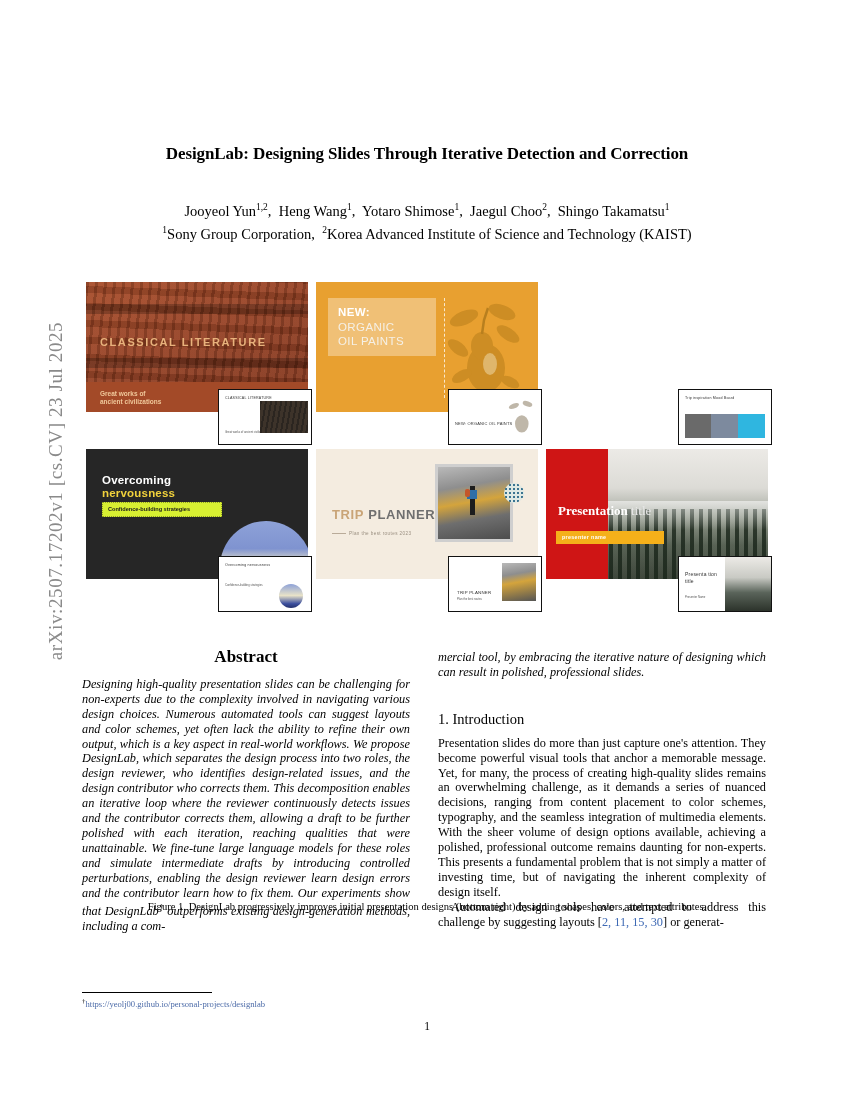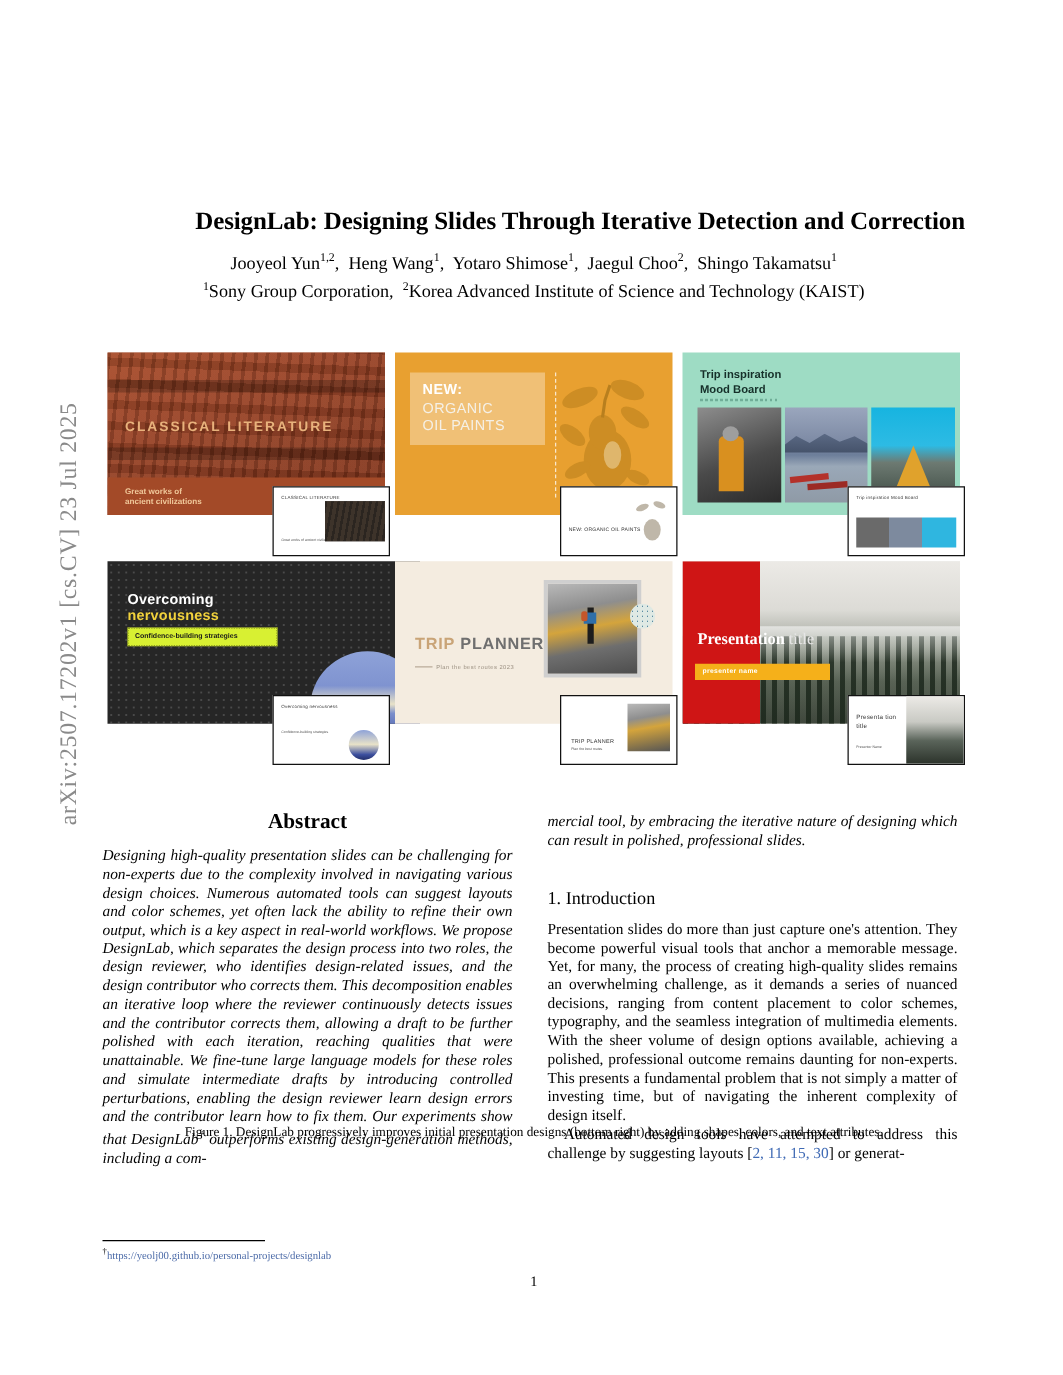--- a/index.html
+++ b/index.html
@@ -28,24 +28,23 @@
   }
 
   
   .page{
     position:absolute;
     left:82px; top:0; width:690px; height:1100px;
   }
 
   .title{
     position:absolute; top:144px; left:0; width:690px;
-    text-align:right;
-    font-size:20px; font-weight:bold;
+    text-align:center;
+    font-size:17px; font-weight:bold;
     letter-spacing:-0.1px;
-    margin-top:22px;
   }
 
   .authors{
     position:absolute; top:198px; left:0; width:690px;
     text-align:center; font-size:14.5px; line-height:19.5px;
   }
   .authors sup{ font-size:9.5px; vertical-align:super; }
   .affil{ display:block; }
 
   
@@ -150,21 +149,21 @@
     position:absolute; left:14px; top:37px; width:64px; height:2px;
     background:repeating-linear-gradient(90deg,#6fae97 0 2px, transparent 2px 4px);
   }
   .s3 .strip{
     position:absolute; left:12px; top:44px; right:4px; height:76px;
     display:flex; gap:3px;
   }
   .s3 .ph{ flex:1; position:relative; overflow:hidden; }
 
   
-  .s4{ background:#262626;padding-left:28px; }
+  .s4{ background:#262626; }
   .s4 .dotgrid{
     position:absolute; inset:0;
     background-image:radial-gradient(rgba(255,255,255,.17) 0.6px, transparent 0.7px);
     background-size:6px 6px;
   }
   .s4 .t1{
     position:absolute; left:16px; top:25px;
     font-family:"Liberation Sans", sans-serif;
     font-size:11.5px; font-weight:bold; color:#fff; letter-spacing:.2px;
   }
@@ -358,41 +357,20 @@
             <g fill="#b9b0a0" opacity="0.9">
               <ellipse cx="48" cy="78" rx="19" ry="24"></ellipse>
               <ellipse cx="26" cy="28" rx="15" ry="7" transform="rotate(-22 26 28)"></ellipse>
               <ellipse cx="64" cy="22" rx="14" ry="7" transform="rotate(20 64 22)"></ellipse>
             </g>
           </svg>
         </div>
       </div>
 
       <div class="slide-wrap">
-        <div class="slide s3">
-          <div class="t1">
-            <span>Trip inspiration</span><br>
-            <span>Mood Board</span>
-          </div>
-          <div class="dots"></div>
-          <div class="strip">
-            <div class="ph" style="background:linear-gradient(160deg,#8d8d8d,#4a4a4a 55%,#2b2b2b);">
-              <div style="position:absolute;left:26%;top:30%;width:30%;height:58%;background:#d9901f;border-radius:4px 4px 0 0;"></div>
-              <div style="position:absolute;left:30%;top:20%;width:20%;height:16%;background:#9e9e9e;border-radius:50%;"></div>
-            </div>
-            <div class="ph" style="background:linear-gradient(180deg,#9aa6bd 0%,#7f8ca6 34%,#6d7e9a 50%,#9aa8b8 62%,#8f9aa6 100%);">
-              <div style="position:absolute;left:0;top:26%;width:100%;height:22%;background:linear-gradient(180deg,#5c6b86,#46536b);clip-path:polygon(0 60%,14% 18%,30% 52%,48% 8%,66% 46%,84% 20%,100% 55%,100% 100%,0 100%);"></div>
-              <div style="position:absolute;left:6%;bottom:22%;width:46%;height:7%;background:#b4312a;transform:rotate(-6deg);"></div>
-              <div style="position:absolute;left:28%;bottom:14%;width:48%;height:7%;background:#9c2a24;transform:rotate(-4deg);"></div>
-            </div>
-            <div class="ph" style="background:linear-gradient(180deg,#17b4e0 0%,#2dbbe4 40%,#6d7a72 58%,#3d4a42 100%);">
-              <div style="position:absolute;left:24%;bottom:4%;width:52%;height:56%;background:#e0a22c;clip-path:polygon(50% 0,100% 100%,0 100%);"></div>
-            </div>
-          </div>
-        </div>
         <div class="thumb">
           <div class="thumb-title">Trip inspiration Mood Board</div>
           <div class="thumb-img" style="left:6px; bottom:6px; width:80px; height:24px;
                       background:linear-gradient(90deg,#6a6a6a 0 33%,#7d8a9e 33% 66%,#2fb6e0 66% 100%);"></div>
         </div>
       </div>
 
     </div>
 
     <div class="fig-row">

